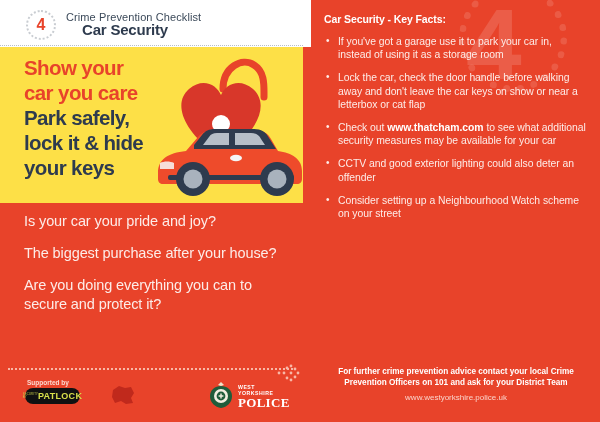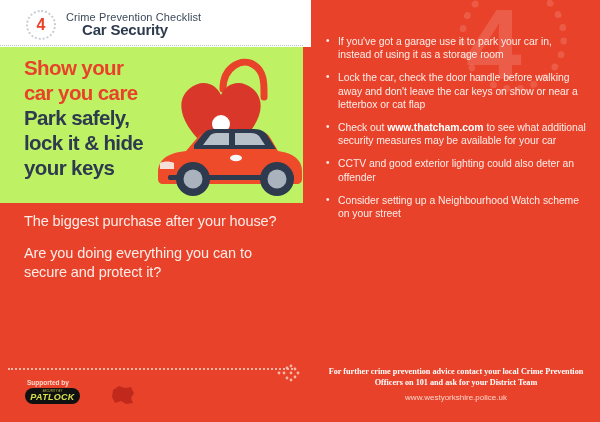--- a/index.html
+++ b/index.html
@@ -50,21 +50,21 @@
   #dotted-divider {
     position: absolute; left: 0; top: 45px;
     width: 303px; height: 0;
     border-top: 1.5px dotted #b9bfc6;
   }
 
   
   #hero {
     position: absolute; left: 0; top: 47px;
     width: 303px; height: 156px;
-    background: #bef264;
+    background: #fde047;
     overflow: hidden;
   }
   #hero-text {
     position: absolute; left: 24px; top: 8px;
     width: 160px;
   }
   #hero-text .l1, #hero-text .l2 {
     color: #e8432a; font-weight: bold; font-size: 20.5px;
     line-height: 25px; letter-spacing: -.6px; white-space: nowrap;
   }
@@ -92,22 +92,22 @@
   }
   #arrow-dots { position: absolute; left: 276px; top: 362px; width: 26px; height: 22px; }
   #supported-by {
     position: absolute; left: 27px; top: 379px;
     font-size: 6.5px; color: #fbd9d0; font-weight: bold;
   }
   #patlock {
     position: absolute; left: 25px; top: 388px;
     width: 55px; height: 16px;
     background: #111; border-radius: 8px;
-    display: flex; flex-direction: column;
-    align-items: center; justify-content: center; font-style: italic;
+    display: flex; flex-direction: row;
+    align-items: center; justify-content: center;
   }
   #patlock .pl-top { font-size: 2.7px; color: #cfd44a; letter-spacing: .2px; }
   #patlock .pl-main {
     font-size: 9px; font-weight: bold; color: #d8e04b;
     letter-spacing: .3px; line-height: 9px;
   }
   #pcc-logo { position: absolute; left: 110px; top: 378px; width: 90px; height: 35px; }
   #pcc-blob { position: absolute; left: 0; top: 6px; width: 26px; height: 22px; }
   #pcc-text { position: absolute; left: 28px; top: 0px; width: 62px; text-align: center; }
   #pcc-text .t1 { font-size: 4.2px; color: #fcd8cf; letter-spacing: .3px; }
@@ -167,21 +167,20 @@
   }
   #facts-list li b { font-weight: bold; color: #ffffff; }
 
   #right-footer {
     position: absolute; left: 13px; top: 366px;
     width: 264px; text-align: center;
   }
   #right-footer .rf-main {
     font-size: 8.2px; font-weight: bold; color: #ffffff;
     line-height: 11px;
-    font-family: Liberation Serif, serif;
   }
   #right-footer .rf-url {
     font-size: 8px; color: #fbd4cb; margin-top: 5px;
   }
 </style>
 </head>
 <body>
 
 <div id="poster">
 
@@ -234,20 +233,21 @@
         <circle cx="43" cy="134" r="17" fill="#2e3b4e"></circle>
         <circle cx="43" cy="134" r="9.5" fill="#a9b2bd"></circle>
         <circle cx="127" cy="134" r="17" fill="#2e3b4e"></circle>
         <circle cx="127" cy="134" r="9.5" fill="#a9b2bd"></circle>
 
         <path d="M10 118 C14 116 20 116 24 118 L24 124 L10 124 Z" fill="#f7f8f8" opacity=".85"></path>
       </svg>
     </div>
 
     <div id="questions">
+      <p>Is your car your pride and joy?</p>
       <p>The biggest purchase after your house?</p>
       <p>Are you doing everything you can to secure and protect it?</p>
     </div>
 
     <div id="left-footer-divider"></div>
     <svg id="arrow-dots" viewBox="0 0 26 22">
       <g fill="#f8b7a7">
         <circle cx="3" cy="11" r="1.4"></circle>
           <circle cx="8" cy="11" r="1.4"></circle>
         <circle cx="11" cy="6" r="1.4"></circle>
@@ -266,26 +266,40 @@
       <div class="pl-top">SECURITY BY</div>
       <div class="pl-main">PATLOCK</div>
     </div>
 
     <div id="pcc-logo">
       <svg id="pcc-blob" viewBox="0 0 26 22">
         <path d="M3 6 L9 2 L15 4 L21 3 L24 9 L21 14 L23 19 L16 20 L11 17 L5 19 L2 13 Z" fill="#c0291c"></path>
       </svg>
     </div>
 
+    <div id="wyp-logo">
+      <svg id="wyp-crest" viewBox="0 0 28 28">
+        <path d="M14 1 L17 4 L14 5 L11 4 Z" fill="#f0e3c8"></path>
+        <path d="M14 5 C20 5 25 9 25 15 C25 22 20 26 14 27 C8 26 3 22 3 15 C3 9 8 5 14 5 Z" fill="#1f5c3a"></path>
+        <circle cx="14" cy="15" r="7" fill="#f2eee0"></circle>
+        <circle cx="14" cy="15" r="4.4" fill="#1f5c3a"></circle>
+        <path d="M11.6 15 L16.4 15 M14 12.6 L14 17.4" stroke="#f2eee0" stroke-width="1.4"></path>
+      </svg>
+      <div id="wyp-text">
+        <div class="w1">WEST YORKSHIRE</div>
+        <div class="w2">POLICE</div>
+      </div>
+    </div>
   </div>
 
   <div id="right-col">
     <div id="watermark"></div>
     <div id="watermark-num">4</div>
 
+    <div id="facts-title">Car Security - Key Facts:</div>
 
     <ul id="facts-list">
       <li>If you've got a garage use it to park your car in, instead of using it as a storage room</li>
       <li>Lock the car, check the door handle before walking away and don't leave the car keys on show or near a letterbox or cat flap</li>
       <li><span>Check out </span><b>www.thatcham.com</b><span> to see what additional security measures may be available for your car</span></li>
       <li>CCTV and good exterior lighting could also deter an offender</li>
       <li>Consider setting up a Neighbourhood Watch scheme on your street</li>
     </ul>
 
     <div id="right-footer">

